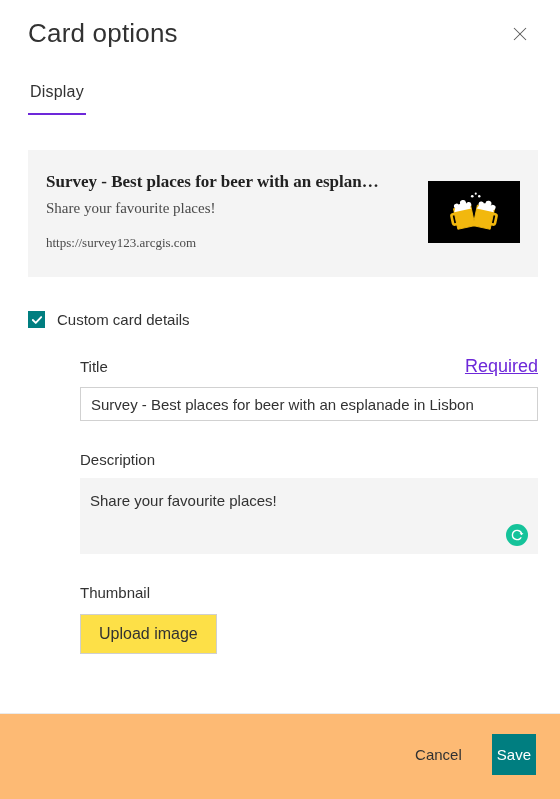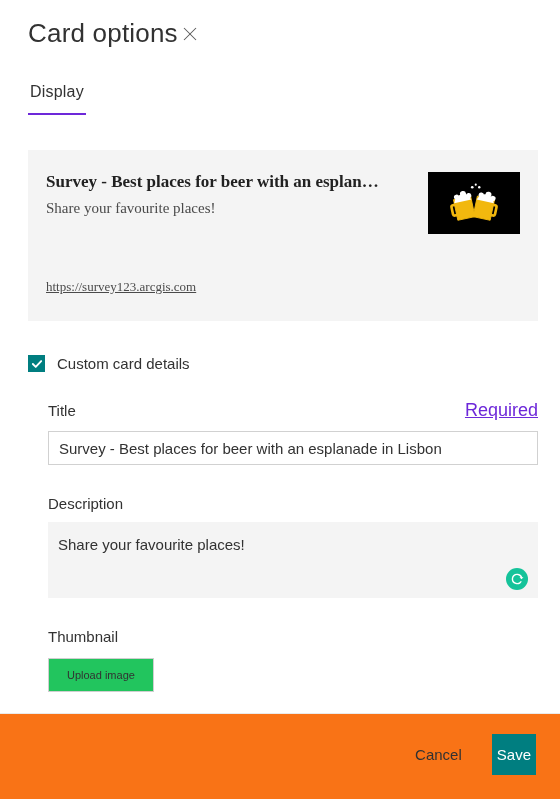--- a/index.html
+++ b/index.html
@@ -18,20 +18,21 @@
     height: 799px;
     position: relative;
     display: flex;
     flex-direction: column;
   }
 
   .header {
     padding: 18px 28px 0 28px;
     display: flex;
     align-items: center;
+    justify-content: space-between;
   }
   .header h1 {
     margin: 0;
     font-size: 26px;
     font-weight: 400;
     color: #323232;
     letter-spacing: 0.2px;
   }
   .close-btn {
     width: 24px;
@@ -73,21 +74,21 @@
     color: #323232;
     border-bottom: 2px solid #6d28d9;
   }
 
   .preview-card {
     margin-top: 34px;
     background: #f4f4f4;
     padding: 22px 18px 26px 18px;
     display: flex;
     gap: 16px;
-    align-items: flex-start;
+    align-items: center;
     position: relative;
   }
   .preview-text { flex: 1 1 auto; min-width: 0; }
   .preview-title {
     font-family: Georgia, "Times New Roman", serif;
     font-weight: 700;
     font-size: 17px;
     color: #212121;
     white-space: nowrap;
     overflow: hidden;
@@ -96,24 +97,23 @@
   }
   .preview-desc {
     font-family: Georgia, "Times New Roman", serif;
     font-size: 15px;
     color: #4a4a4a;
     margin: 0;
   }
   .preview-link {
     font-family: Georgia, "Times New Roman", serif;
     display: inline-block;
-    margin-top: 62px;
+    margin-top: 18px;
     font-size: 13px;
     color: #4a4a4a;
-    text-decoration: underline;
   }
   .thumb {
     width: 92px;
     height: 62px;
     background: #000;
     display: flex;
     align-items: center;
     justify-content: center;
     flex-shrink: 0;
   }
@@ -131,21 +131,21 @@
     height: 17px;
     background: #007e80;
     display: flex;
     align-items: center;
     justify-content: center;
   }
   .cbx svg { width: 12px; height: 10px; stroke: #fff; stroke-width: 2.2; fill: none; }
   .checkbox-row span { font-size: 15px; color: #323232; }
 
   .form-section { padding-left: 20px; margin-top: 28px; }
-  .field { margin-bottom: 30px; }
+  .field { margin-bottom: 30px; margin-left: 32px; }
   .label-row {
     display: flex;
     justify-content: space-between;
     align-items: baseline;
     margin-bottom: 10px;
   }
   .label { font-size: 15px; color: #323232; }
   .required { font-size: 18px; color: #6d28d9; text-decoration: underline; }
 
   .text-input {
@@ -184,37 +184,37 @@
     background: #15c39a;
     display: flex;
     align-items: center;
     justify-content: center;
   }
   .grammarly-dot svg { width: 14px; height: 14px; fill: #fff; }
 
   .upload-btn {
     display: inline-block;
     border: 1px solid #cfcfcf;
-    background: #22c55e;
+    background: #fde047;
     padding: 10px 18px;
-    font-size: 11px;
+    font-size: 16px;
     color: #323232;
     cursor: pointer;
     font-family: inherit;
     margin-top: 12px;
   }
 
   .footer {
     border-top: 1px solid #eaeaea;
     padding: 20px 24px 24px 24px;
     display: flex;
     justify-content: flex-end;
     align-items: center;
     gap: 24px;
-    background: #f97316;
+    background: #fdba74;
   }
   .btn-cancel {
     background: transparent;
     border: none;
     font-size: 15px;
     color: #323232;
     cursor: pointer;
     font-family: inherit;
   }
   .btn-save {

